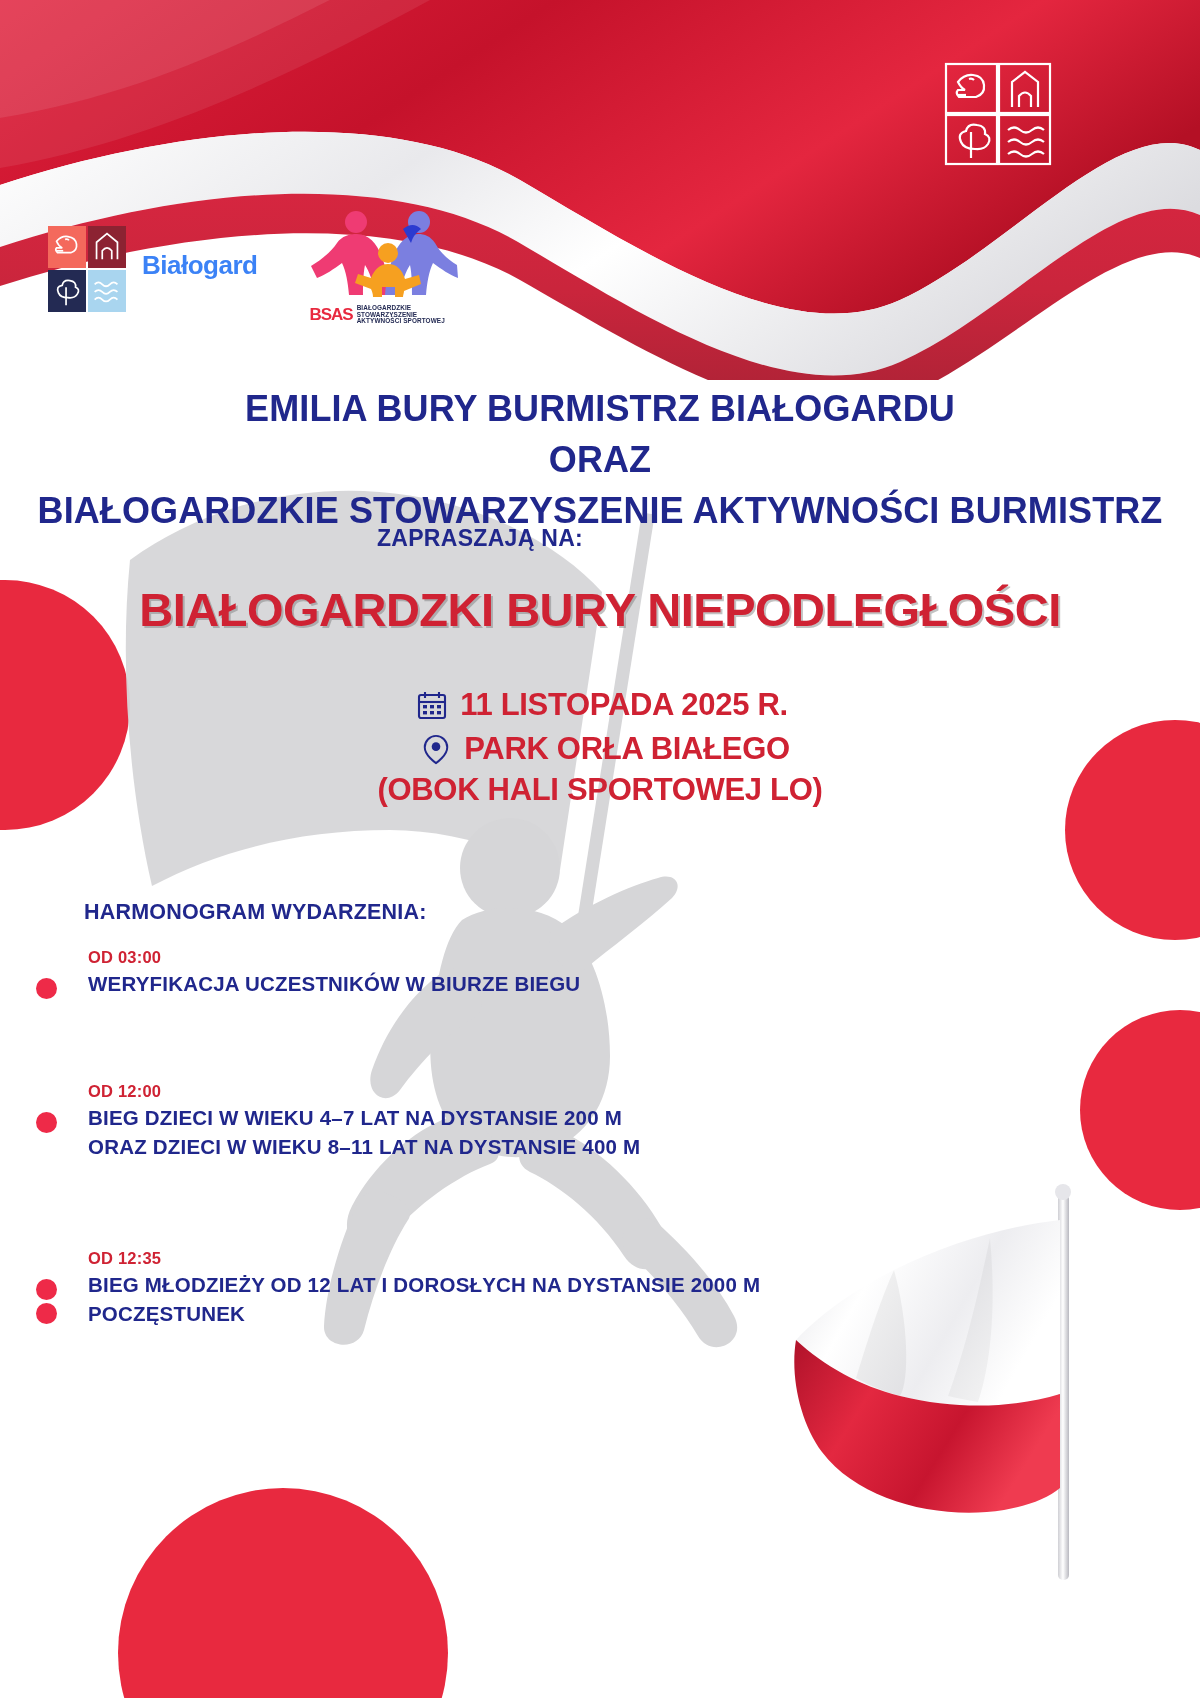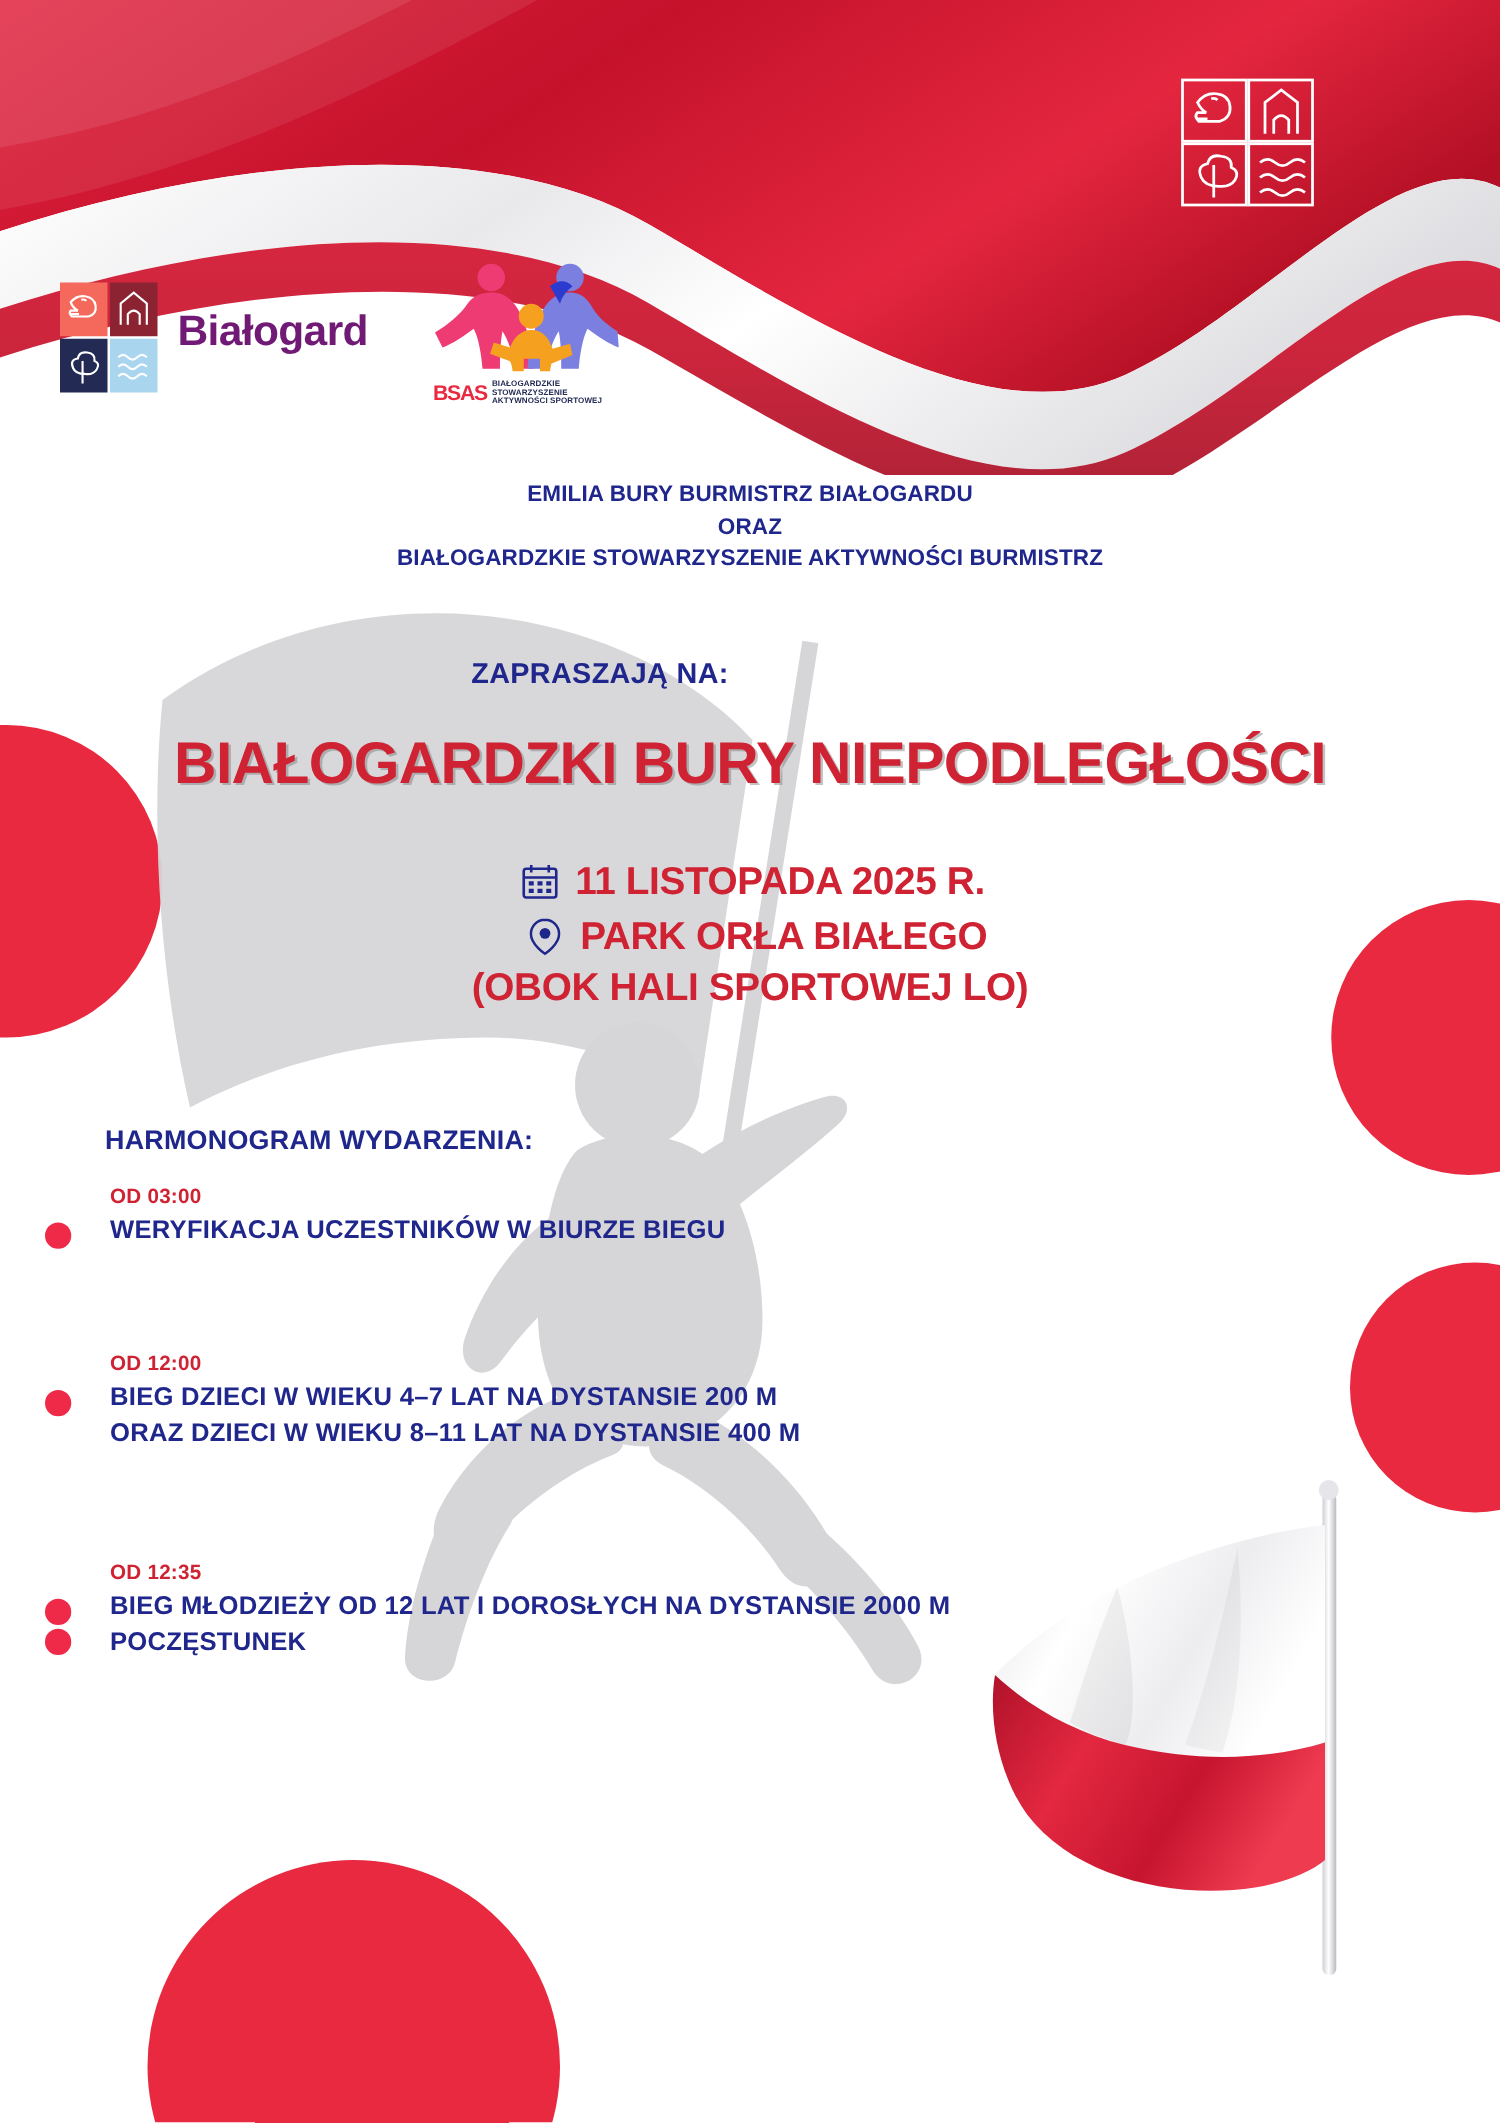--- a/index.html
+++ b/index.html
@@ -57,23 +57,23 @@
     grid-template-columns: 1fr 1fr;
     grid-template-rows: 1fr 1fr;
     gap: 2px;
   }
   .bl-cell { position: relative; }
   .bl-c1 { background: #f4695c; }
   .bl-c2 { background: #8c2332; }
   .bl-c3 { background: #232a53; }
   .bl-c4 { background: #a9d5ef; }
   .bl-word {
-    font-size: 34px;
-    font-weight: 700;
-    color: #701a75;
+    font-size: 26px;
+    font-weight: 700;
+    color: #3b82f6;
     letter-spacing: -0.5px;
   }
   .bsas-logo { position: relative; width: 150px; height: 120px; }
   .bsas-text-row {
     position: absolute;
     left: 0; bottom: 0;
     display: flex;
     align-items: center;
     gap: 4px;
   }
@@ -89,21 +89,21 @@
 
   
   .content { position: absolute; left: 0; top: 0; width: 1200px; z-index: 8; }
 
   .org-block {
     position: absolute;
     top: 383px; left: 0; width: 1200px;
     text-align: center;
     color: #20278c;
     font-weight: 700;
-    font-size: 18px;
+    font-size: 36px;
     line-height: 1.42;
     letter-spacing: 0.1px;
   }
   .invite {
     position: absolute;
     top: 525px; left: 0; width: 960px;
     text-align: center;
     color: #20278c;
     font-weight: 700;
     font-size: 23px;

